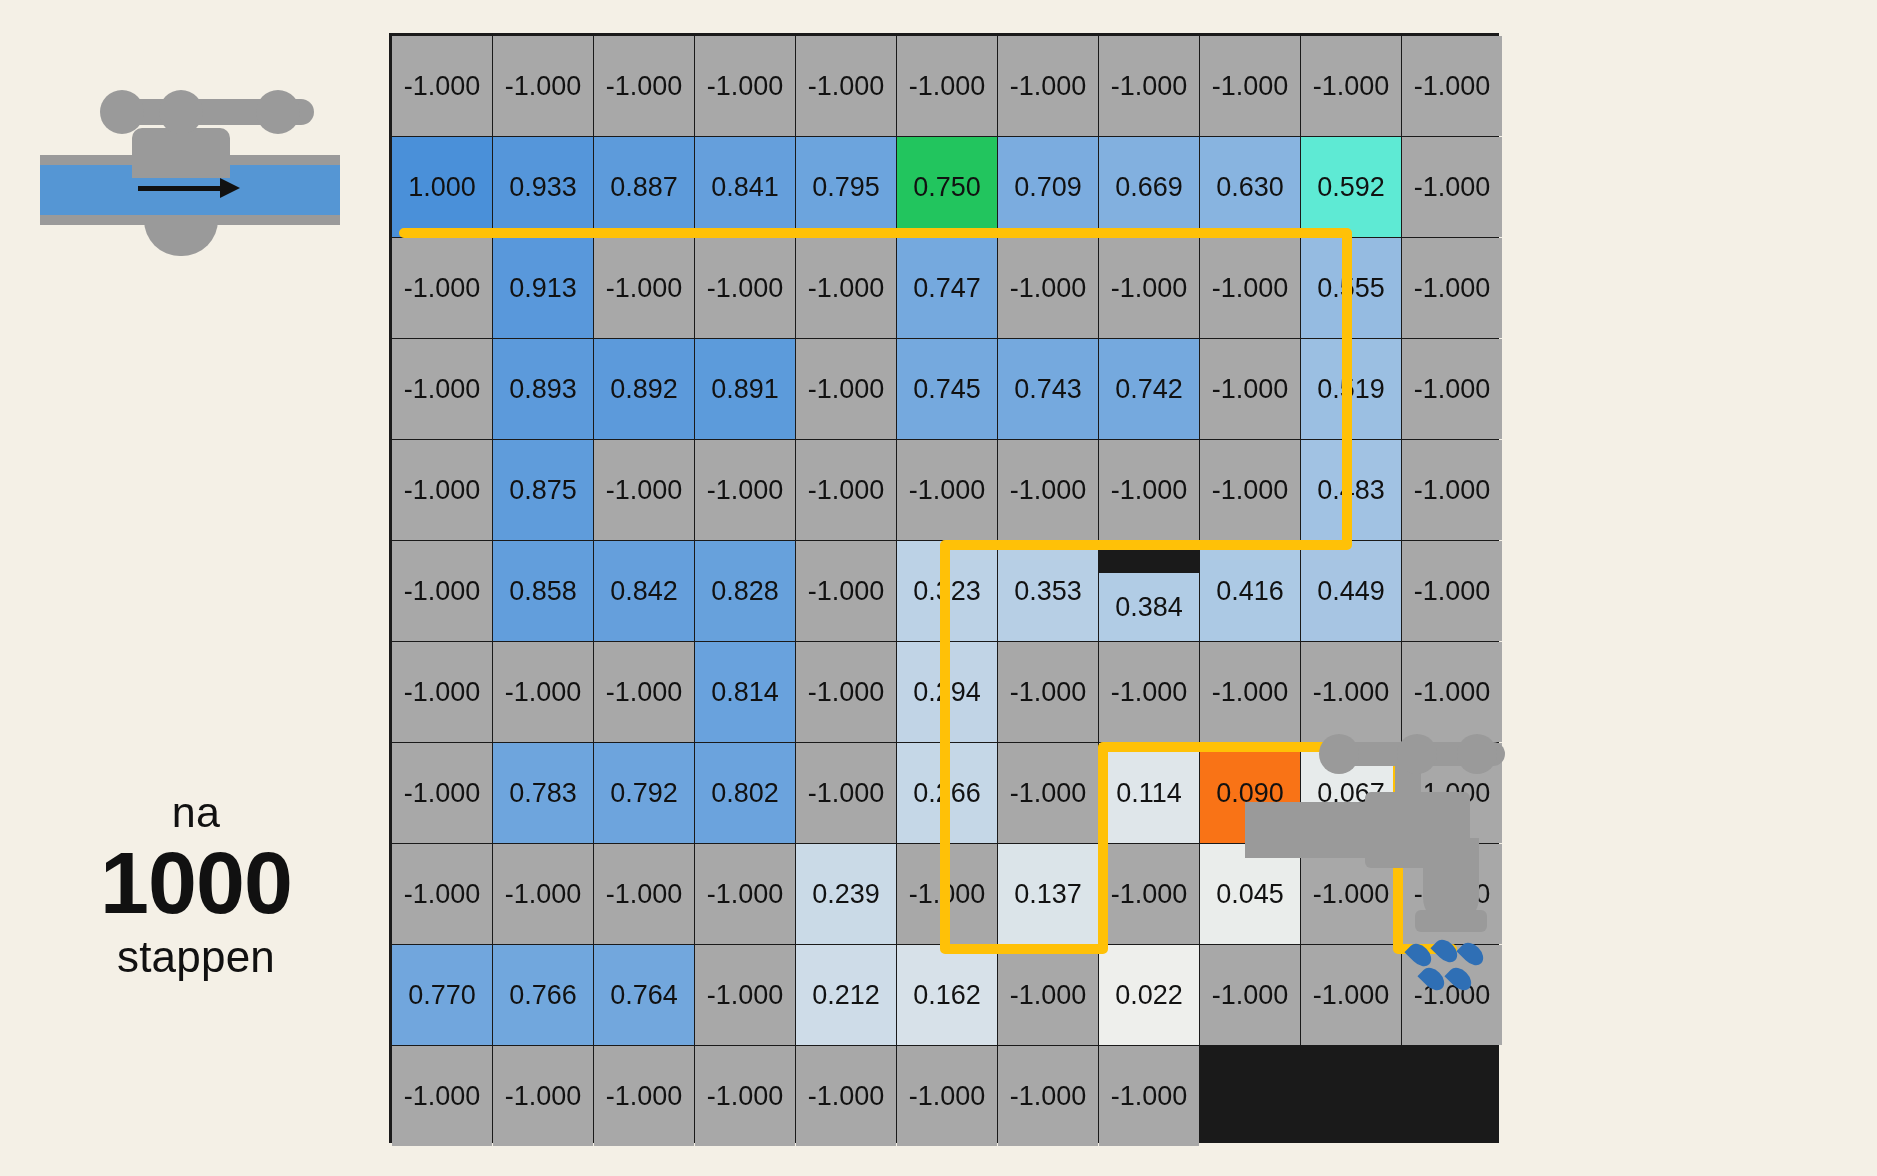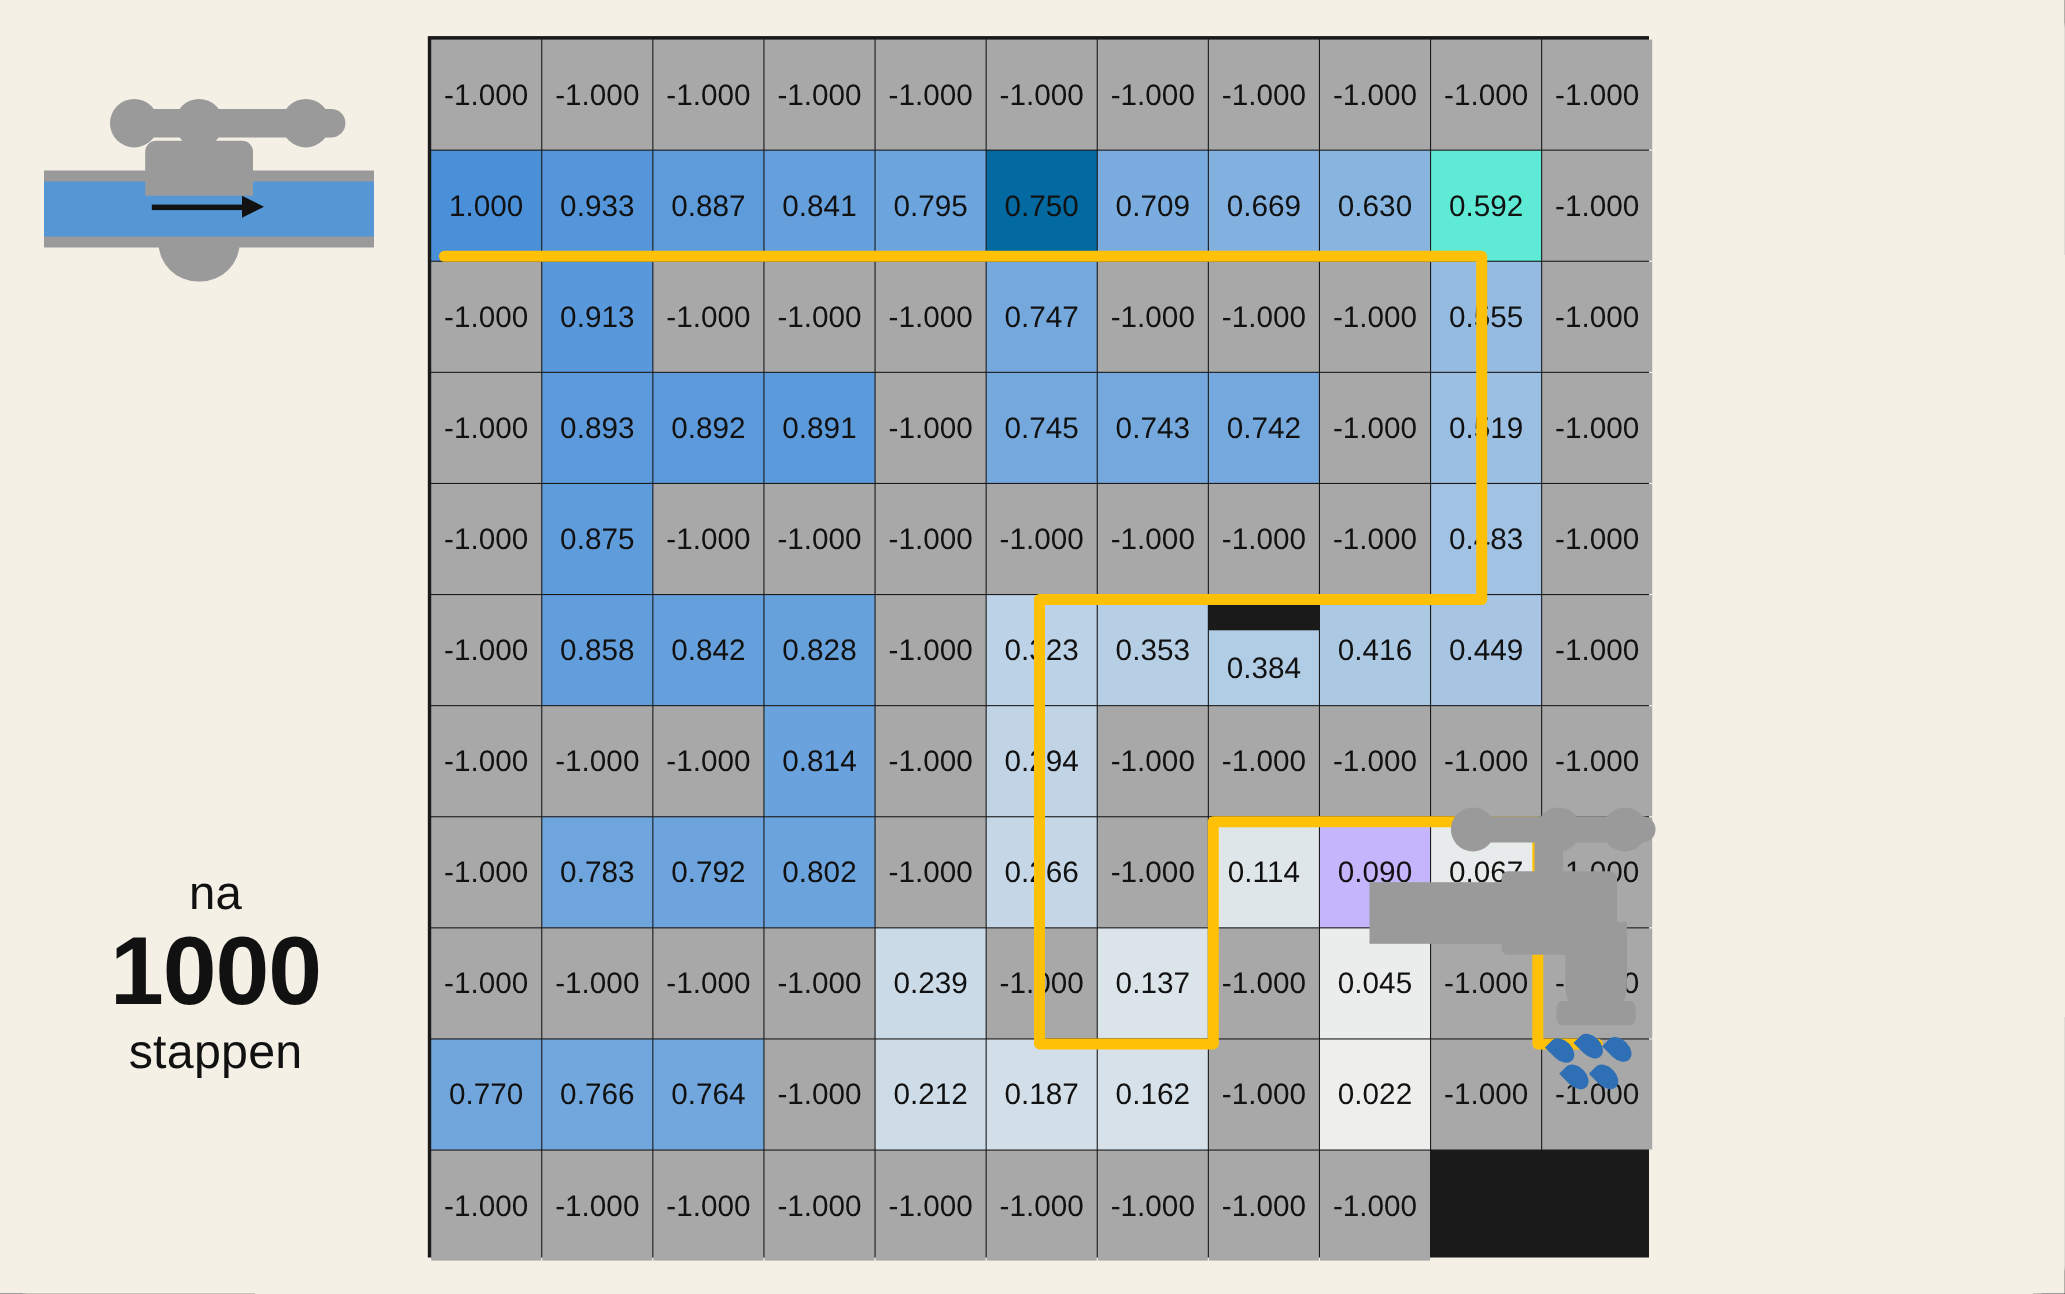--- a/index.html
+++ b/index.html
@@ -150,21 +150,21 @@
         <div class="cell" style="background: rgb(168, 168, 168);">-1.000</div>
         <div class="cell" style="background: rgb(168, 168, 168);">-1.000</div>
         <div class="cell" style="background: rgb(168, 168, 168);">-1.000</div>
         <div class="cell" style="background: rgb(168, 168, 168);">-1.000</div>
         <div class="cell" style="background: rgb(168, 168, 168);">-1.000</div>
         <div class="cell" style="background: rgb(74, 144, 217);">1.000</div>
         <div class="cell" style="background: rgb(85, 150, 218);">0.933</div>
         <div class="cell" style="background: rgb(93, 155, 219);">0.887</div>
         <div class="cell" style="background: rgb(101, 159, 220);">0.841</div>
         <div class="cell" style="background: rgb(108, 164, 221);">0.795</div>
-        <div class="cell" style="background: #0369a1;">0.750</div>
+        <div class="cell" style="background: #22c55e;">0.750</div>
         <div class="cell" style="background: rgb(123, 172, 223);">0.709</div>
         <div class="cell" style="background: rgb(130, 176, 223);">0.669</div>
         <div class="cell" style="background: rgb(136, 180, 224);">0.630</div>
         <div class="cell" style="background: #5eead4;">0.592</div>
         <div class="cell" style="background: rgb(168, 168, 168);">-1.000</div>
         <div class="cell" style="background: rgb(168, 168, 168);">-1.000</div>
         <div class="cell" style="background: rgb(89, 152, 219);">0.913</div>
         <div class="cell" style="background: rgb(168, 168, 168);">-1.000</div>
         <div class="cell" style="background: rgb(168, 168, 168);">-1.000</div>
         <div class="cell" style="background: rgb(168, 168, 168);">-1.000</div>
@@ -219,40 +219,39 @@
         <div class="cell" style="background: rgb(168, 168, 168);">-1.000</div>
         <div class="cell" style="background: rgb(168, 168, 168);">-1.000</div>
         <div class="cell" style="background: rgb(168, 168, 168);">-1.000</div>
         <div class="cell" style="background: rgb(110, 165, 221);">0.783</div>
         <div class="cell" style="background: rgb(109, 164, 221);">0.792</div>
         <div class="cell" style="background: rgb(107, 163, 221);">0.802</div>
         <div class="cell" style="background: rgb(168, 168, 168);">-1.000</div>
         <div class="cell" style="background: rgb(197, 215, 231);">0.266</div>
         <div class="cell" style="background: rgb(168, 168, 168);">-1.000</div>
         <div class="cell" style="background: rgb(223, 230, 234);">0.114</div>
-        <div class="cell" style="background: #c4b5fd;">0.090</div>
+        <div class="cell" style="background: #f97316;">0.090</div>
         <div class="cell" style="background: rgb(231, 235, 235);">0.067</div>
         <div class="cell" style="background: rgb(168, 168, 168);">-1.000</div>
         <div class="cell" style="background: rgb(168, 168, 168);">-1.000</div>
         <div class="cell" style="background: rgb(168, 168, 168);">-1.000</div>
         <div class="cell" style="background: rgb(168, 168, 168);">-1.000</div>
         <div class="cell" style="background: rgb(168, 168, 168);">-1.000</div>
         <div class="cell" style="background: rgb(202, 218, 231);">0.239</div>
         <div class="cell" style="background: rgb(168, 168, 168);">-1.000</div>
         <div class="cell" style="background: rgb(219, 228, 233);">0.137</div>
         <div class="cell" style="background: rgb(168, 168, 168);">-1.000</div>
         <div class="cell" style="background: rgb(234, 237, 235);">0.045</div>
         <div class="cell" style="background: rgb(168, 168, 168);">-1.000</div>
         <div class="cell" style="background: rgb(168, 168, 168);">-1.000</div>
         <div class="cell" style="background: rgb(113, 166, 221);">0.770</div>
         <div class="cell" style="background: rgb(113, 167, 221);">0.766</div>
         <div class="cell" style="background: rgb(114, 167, 221);">0.764</div>
         <div class="cell" style="background: rgb(168, 168, 168);">-1.000</div>
         <div class="cell" style="background: rgb(206, 220, 232);">0.212</div>
-        <div class="cell" style="background: rgb(211, 223, 232);">0.187</div>
         <div class="cell" style="background: rgb(215, 225, 233);">0.162</div>
         <div class="cell" style="background: rgb(168, 168, 168);">-1.000</div>
         <div class="cell" style="background: rgb(238, 239, 236);">0.022</div>
         <div class="cell" style="background: rgb(168, 168, 168);">-1.000</div>
         <div class="cell" style="background: rgb(168, 168, 168);">-1.000</div>
         <div class="cell" style="background: rgb(168, 168, 168);">-1.000</div>
         <div class="cell" style="background: rgb(168, 168, 168);">-1.000</div>
         <div class="cell" style="background: rgb(168, 168, 168);">-1.000</div>
         <div class="cell" style="background: rgb(168, 168, 168);">-1.000</div>
         <div class="cell" style="background: rgb(168, 168, 168);">-1.000</div>

